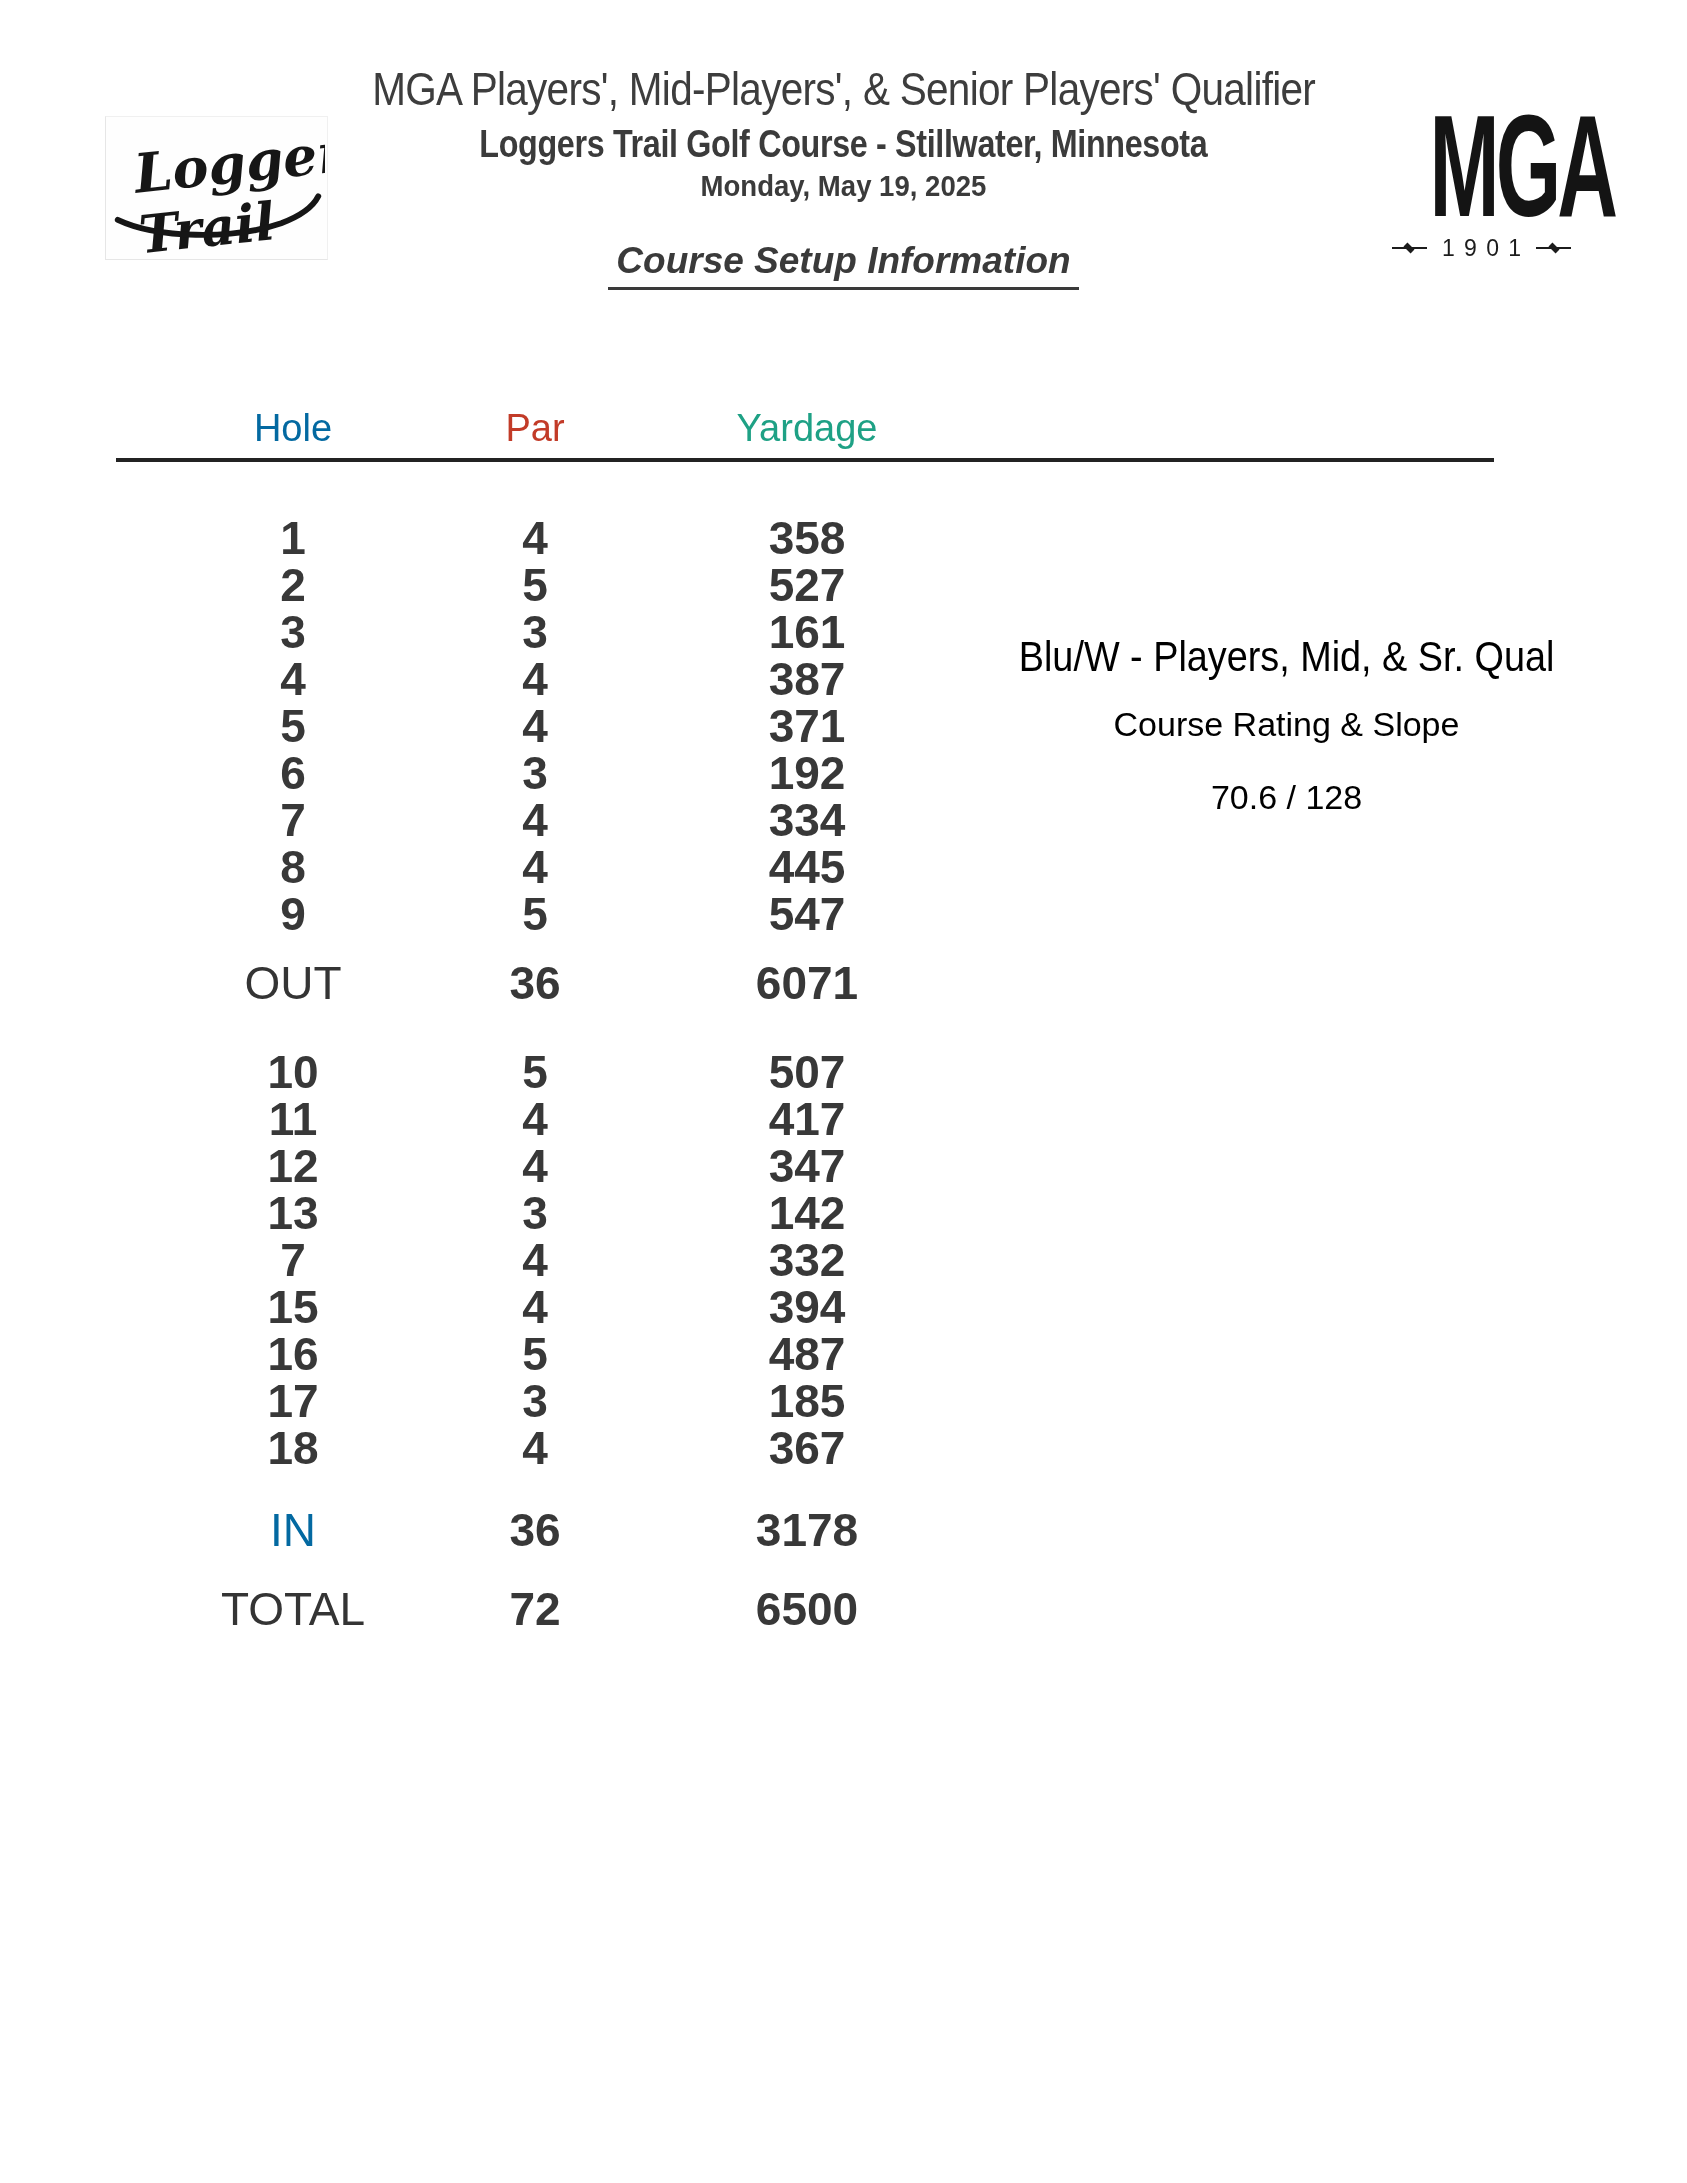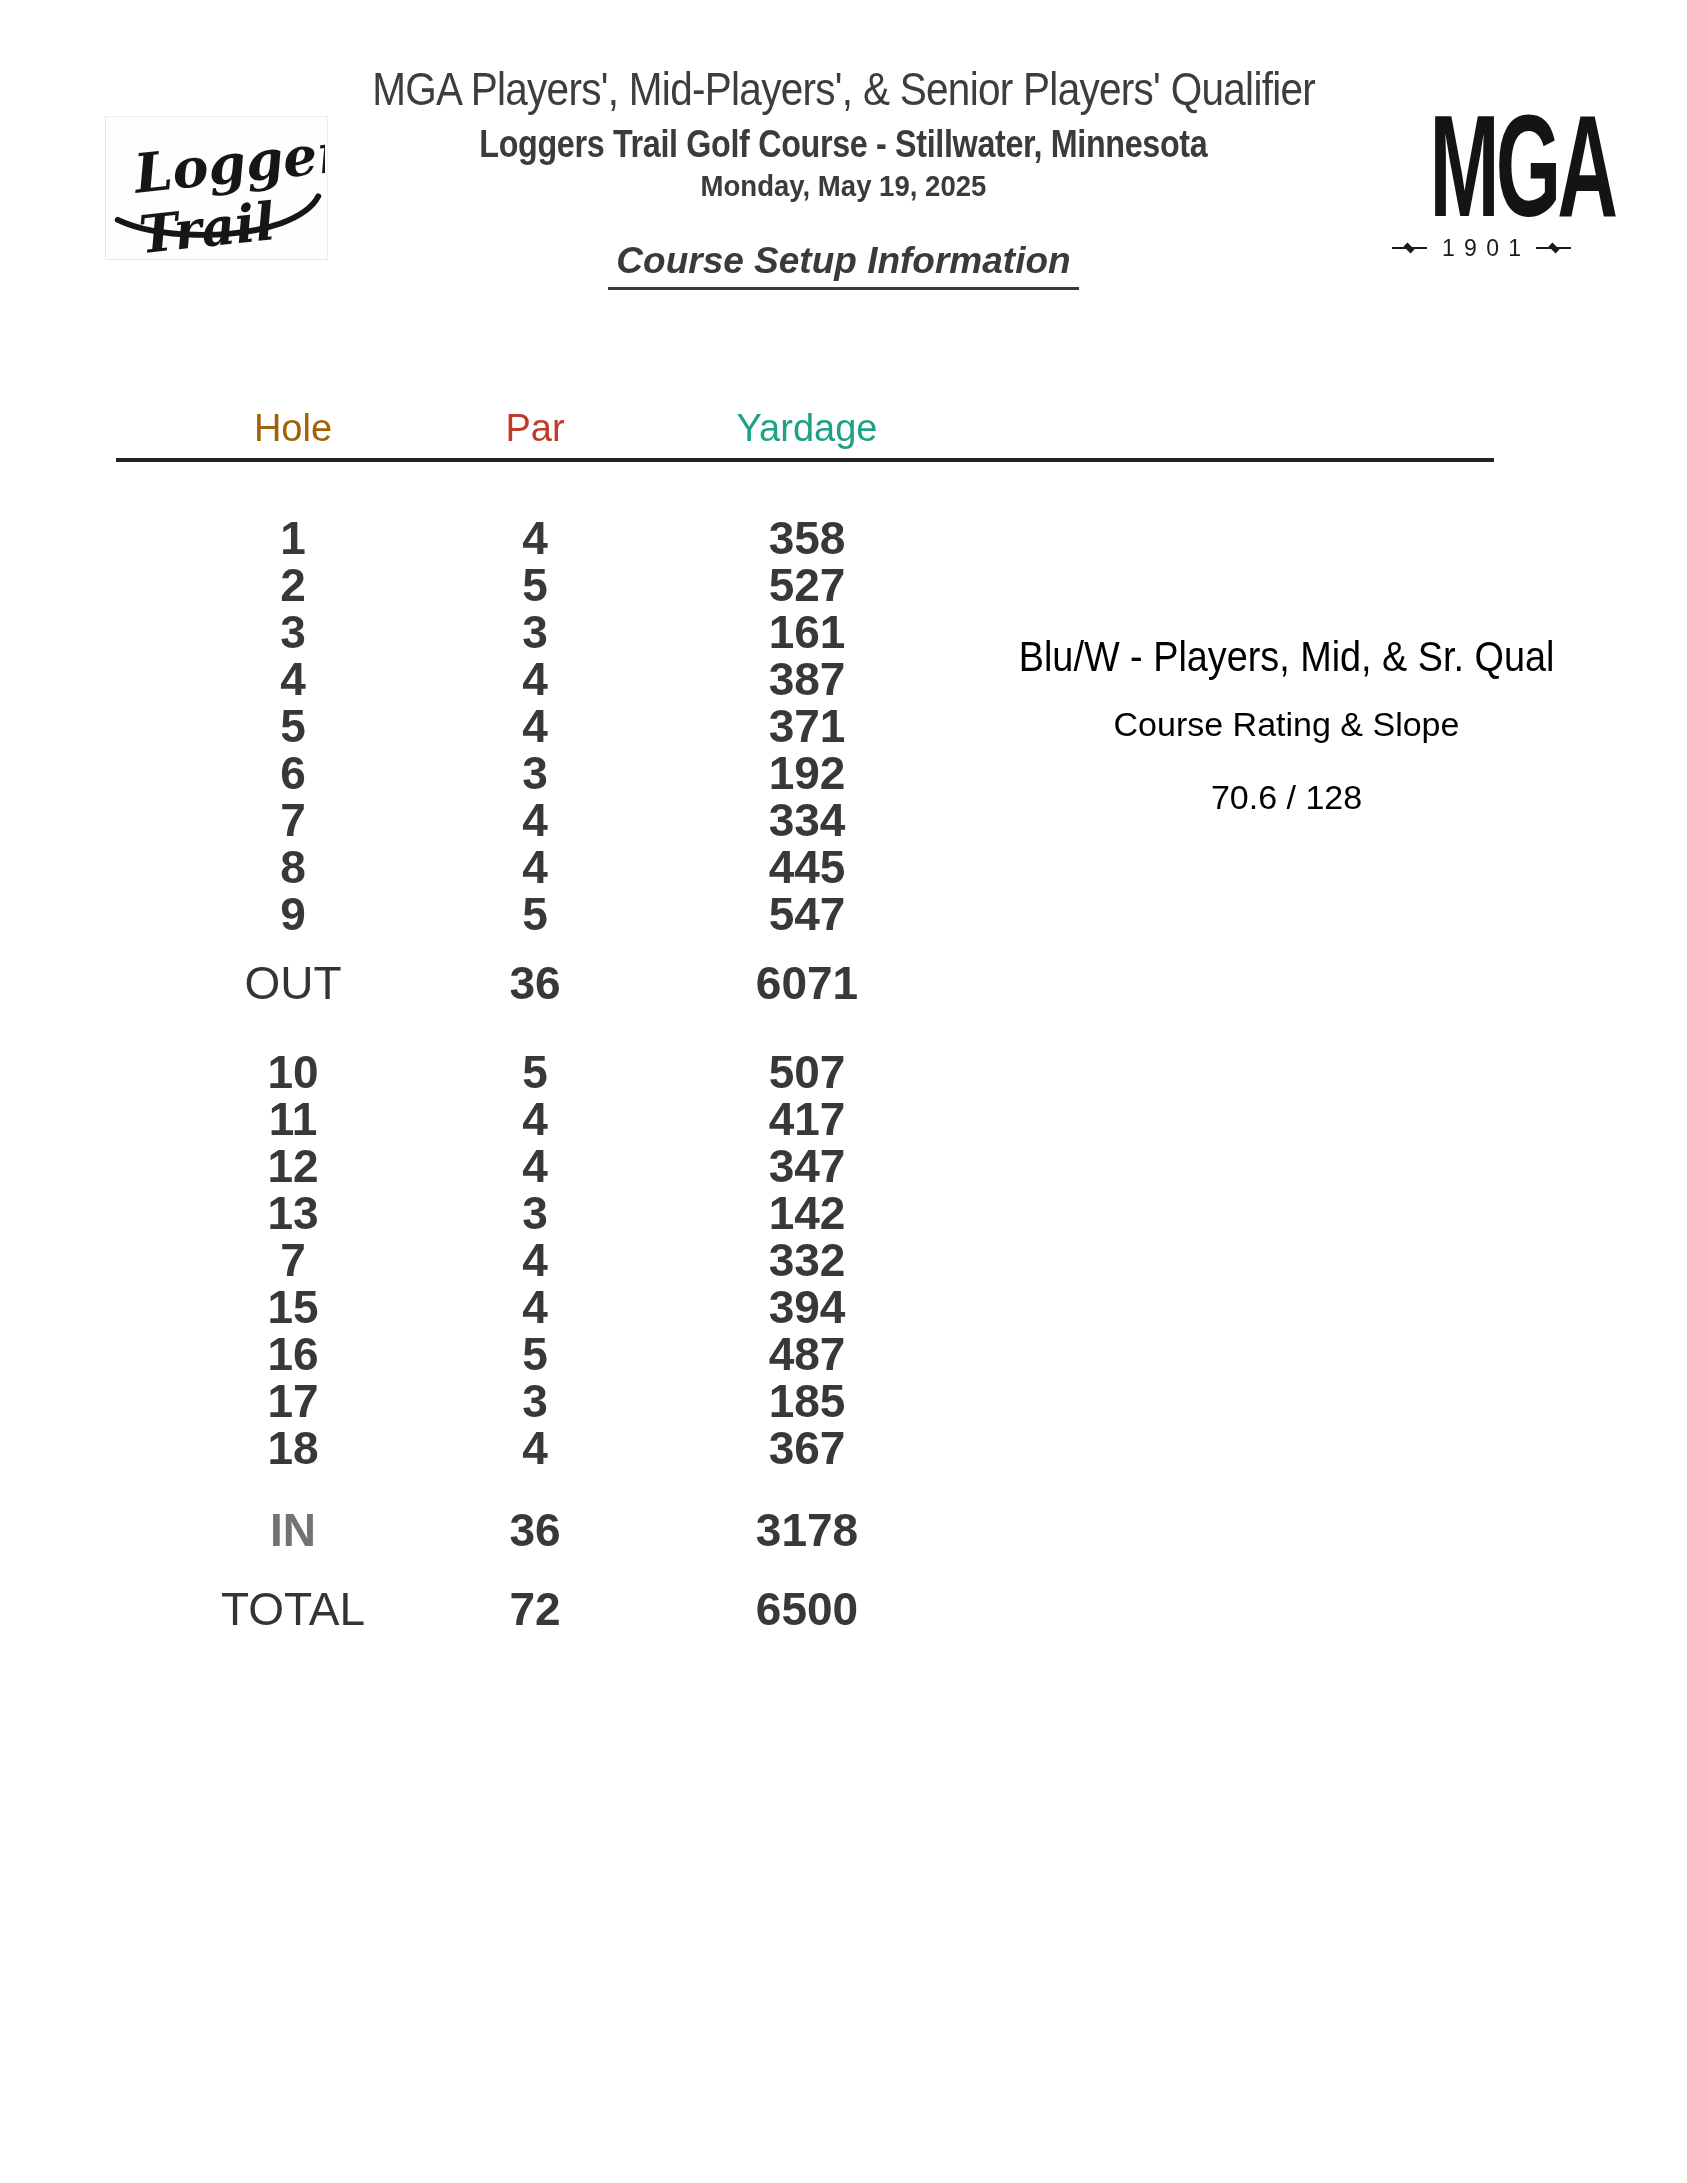--- a/index.html
+++ b/index.html
@@ -49,21 +49,21 @@
   #scorecard { position:absolute; left:117px; top:515px; width:844px; font-size:46px; font-weight:600; color:#383838; }
   .trow { position:relative; height:47px; line-height:47px; }
   .col-hole { left:176px; }
   .col-par  { left:418px; }
   .col-yard { left:690px; }
   #out-row   { margin-top:22px; }
   #back-rows { margin-top:42px; }
   #in-row    { margin-top:35px; }
   #total-row { margin-top:32px; }
   .lbl-regular { font-weight:400; color:#343434; }
-  .lbl-bold    { font-weight:700; color:#737373; }
+  .lbl-bold    { font-weight:400; color:#0369a1; }
 
   
   .tee-line { position:absolute; left:970px; width:633px; text-align:center; white-space:nowrap; color:#000000; }
   #tee-name { top:633px; font-size:42px; }
   #tee-name .squeeze { transform:scaleX(0.9); }
   #tee-rating-label { top:705px; font-size:34px; }
   #tee-rating-value { top:778px; font-size:34px; }
 </style>
 </head>
 <body>
@@ -96,21 +96,21 @@
   <div class="mga">
     <div class="mga-text">MGA</div>
     <div class="mga-year">
       <span class="orn"></span>
       <span class="digits">1901</span>
       <span class="orn"></span>
     </div>
   </div>
 
   <div id="col-headers">
-    <span class="cpos col-hole" style="color: #a16207;">Hole</span>
+    <span class="cpos col-hole" style="color: #0369a1;">Hole</span>
     <span class="cpos col-par" style="color: rgb(194, 59, 40);">Par</span>
     <span class="cpos col-yard" style="color: rgb(30, 161, 133);">Yardage</span>
   </div>
   <div id="header-rule"></div>
 
   <div id="scorecard">
     <div id="front-rows">
         <div class="trow">
           <span class="cpos col-hole">1</span>
           <span class="cpos col-par">4</span>

